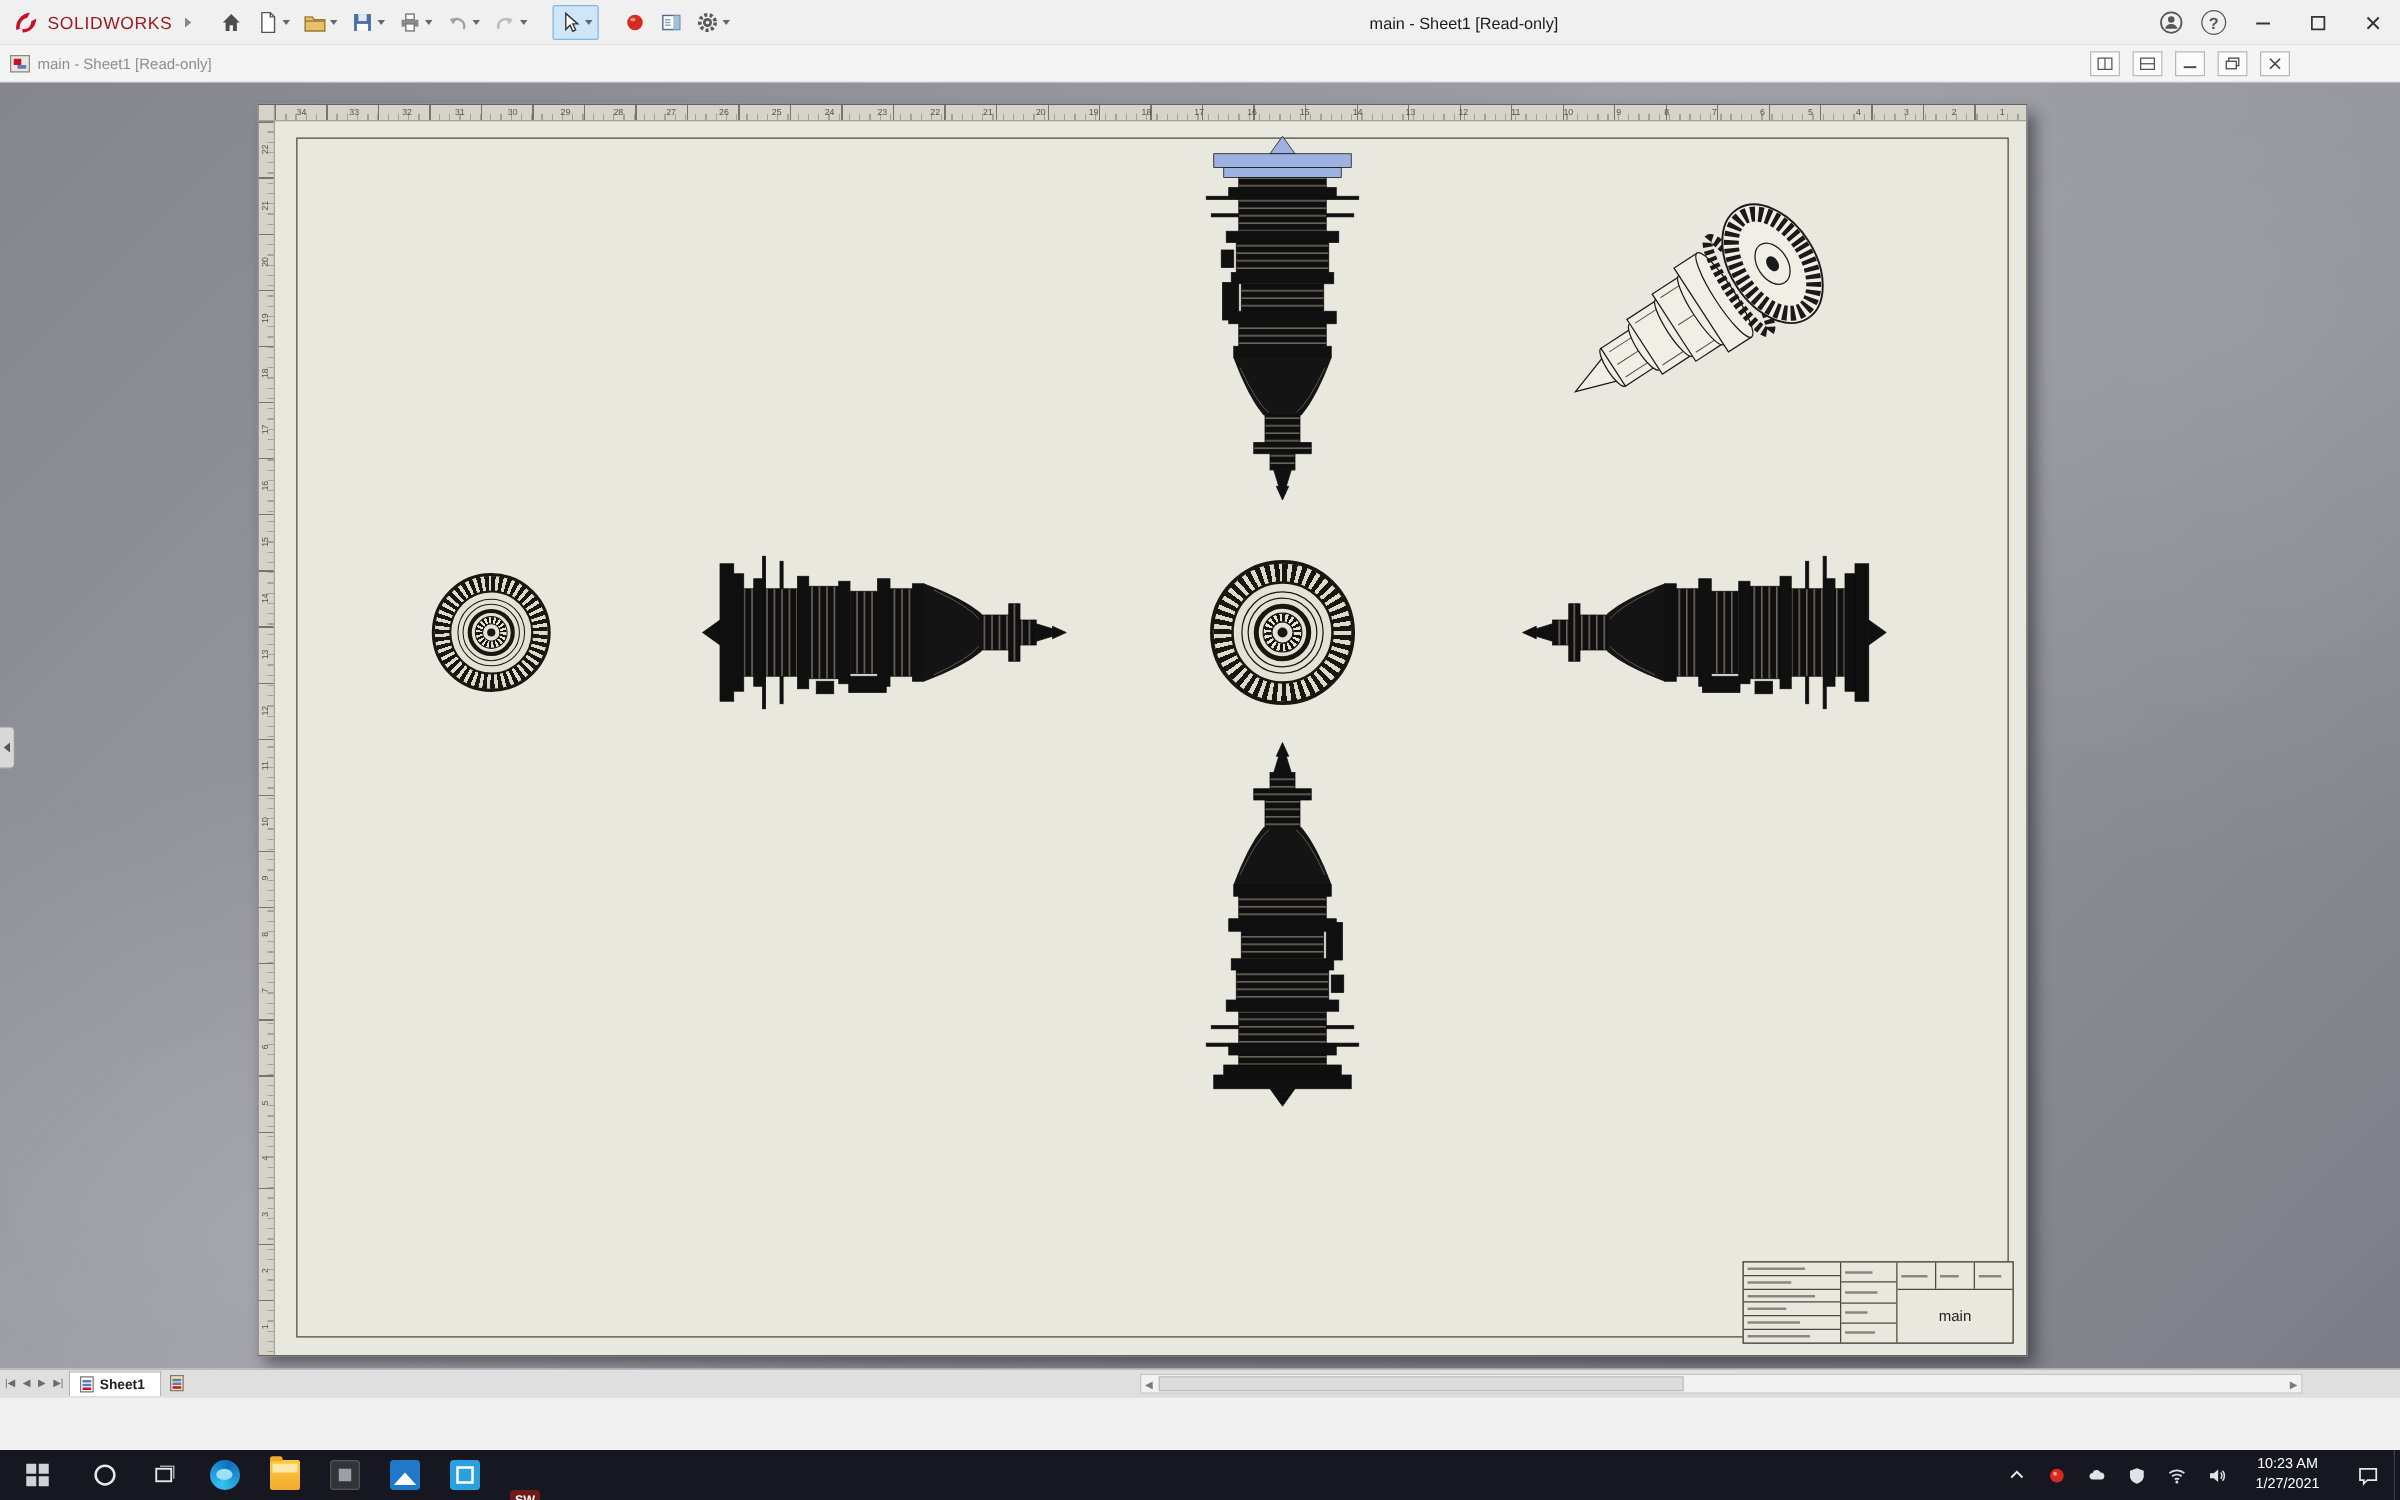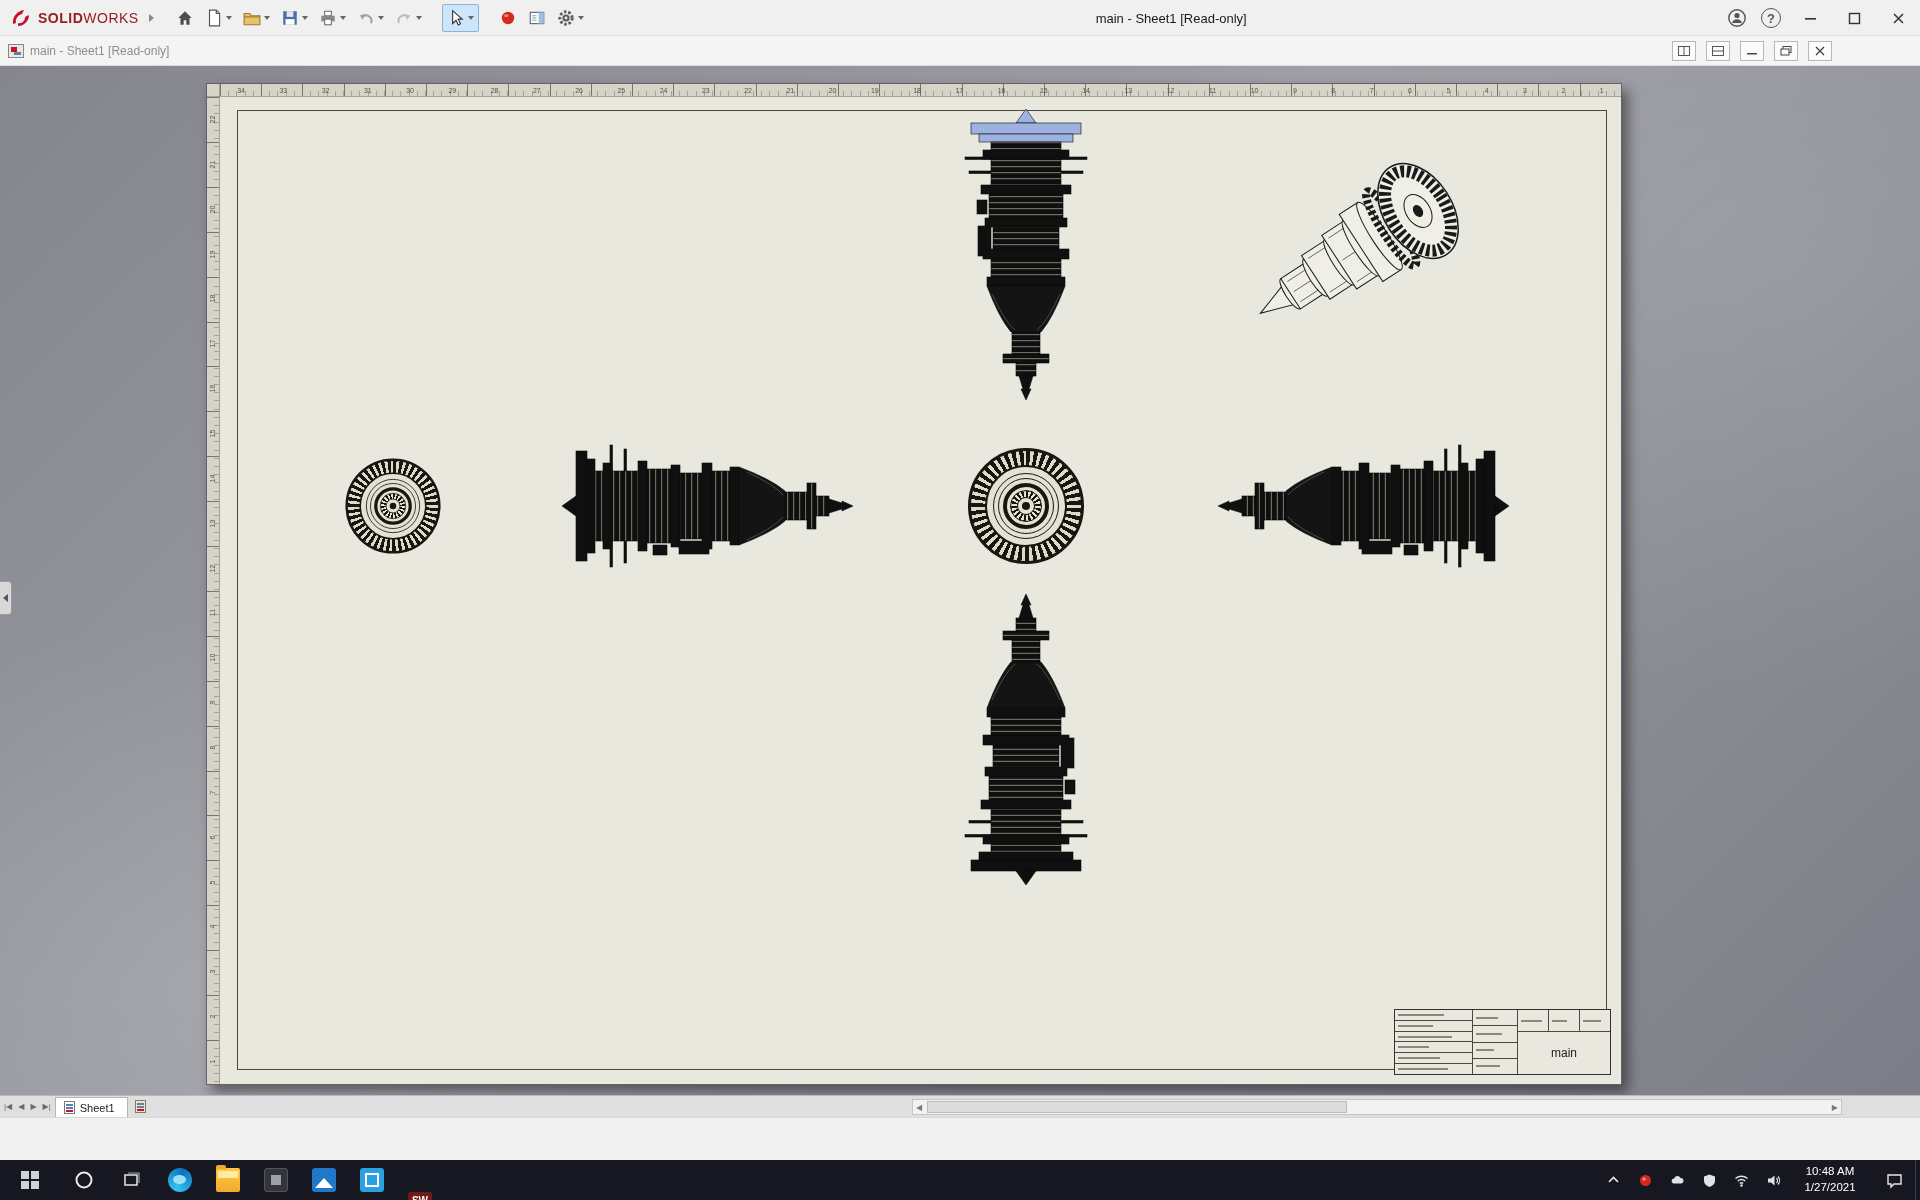--- a/index.html
+++ b/index.html
@@ -5,21 +5,21 @@
   * { box-sizing: border-box; margin: 0; padding: 0; }
   html,body { width:1920px; height:1200px; overflow:hidden; font-family:"Liberation Sans", sans-serif; }
   .screen { position:relative; width:1920px; height:1200px; background:#f0f0f0; }
   svg { overflow: visible; display:block; }
 
   
   .titlebar { position:absolute; left:0; top:0; width:100%; height:36px; background:#f0f0f0; border-bottom:1px solid #e0e0e0; display:flex; align-items:center; }
   .brand { display:flex; align-items:center; gap:6px; padding-left:10px; width:150px; }
   .brand-mark { width:22px; height:20px; }
   .brand-text { font-size:14px; letter-spacing:.5px; color:#9a1c20; white-space:nowrap; }
-  .brand-text b { font-weight:700; }
+  .brand-text b { font-weight:400; }
   .brand-chevron { width:0; height:0; border-left:5px solid #888; border-top:4px solid transparent; border-bottom:4px solid transparent; margin-left:4px; }
   .toolbar { display:flex; align-items:center; gap:3px; margin-left:22px; }
   .tbtn { display:flex; align-items:center; height:28px; padding:0 4px; border-radius:2px; }
   .tbtn svg { width:18px; height:18px; }
   .dd { width:0; height:0; border-top:4px solid #666; border-left:3.5px solid transparent; border-right:3.5px solid transparent; margin-left:3px; }
   .tbtn.selected { background:#cfe6fa; border:1px solid #84b6df; }
   .tsep { width:10px; }
   .win-title { position:absolute; left:61%; top:0; height:36px; transform:translateX(-50%); display:flex; align-items:center; font-size:13px; color:#1a1a1a; white-space:nowrap; }
   .tb-right { position:absolute; right:0; top:0; height:36px; display:flex; align-items:center; }
   .tb-circle { width:34px; height:36px; display:flex; align-items:center; justify-content:center; }
@@ -102,21 +102,21 @@
   .tbk-top { height:22px; border-bottom:1px solid #4a483f; display:flex; }
   .tbk-cell { flex:1; border-right:1px solid #4a483f; position:relative; }
   .tbk-cell:last-child { border-right:none; }
   .tbk-name { flex:1; display:flex; align-items:center; justify-content:center; font-size:12px; color:#22211c; }
 
   
   .tabbar { position:absolute; left:0; top:1095px; width:100%; height:22px; background:#dfdfdf; border-top:1px solid #b9b9b9; display:flex; align-items:stretch; }
   .tab-nav { display:flex; align-items:center; padding:0 4px; gap:6px; }
   .tnav { font-size:8px; color:#6b6b6b; }
   .sheet-tab { display:flex; align-items:center; gap:5px; background:#ffffff; border:1px solid #b5b5b5; border-bottom:none; padding:0 12px 0 8px; margin-top:1px; }
-  .sheet-tab span { font-size:11px; font-weight:normal; color:#222; }
+  .sheet-tab span { font-size:11px; font-weight:bold; color:#222; }
   .sheet-ic { width:11px; height:13px; background:#fff; border:1px solid #7a7a7a; position:relative; }
   .sheet-ic::after { content:""; position:absolute; left:1px; top:2px; width:7px; height:1.5px; background:#5a7fb5; box-shadow:0 3px 0 #5a7fb5, 0 6px 0 #c8102e; }
   .addsheet { width:26px; display:flex; align-items:center; justify-content:center; }
   .addsheet .sheet-ic { background:#f6e3b0; }
   .hscroll { position:absolute; left:912px; right:78px; top:3px; height:16px; background:#f2f2f2; border:1px solid #c5c5c5; display:flex; align-items:center; }
   .hthumb { position:absolute; left:14px; width:420px; top:1px; bottom:1px; background:#dcdcdc; border:1px solid #bdbdbd; }
   .sarrow { position:absolute; font-size:8px; color:#7a7a7a; top:3px; }
   .sarrow.l { left:3px; } .sarrow.r { right:3px; }
 
   .statusbar { position:absolute; left:0; top:1117px; width:100%; height:43px; background:#f1f1f1; border-top:1px solid #d8d8d8; }
@@ -643,21 +643,21 @@
           </svg>
       </span>
       <span class="trayic">
         <svg viewBox="0 0 15 15">
             <polygon points="2,5.5 5,5.5 8.5,2.5 8.5,12.5 5,9.5 2,9.5" fill="#dfe3e8"></polygon>
             <path d="M10.5 5 a3.5 3.5 0 0 1 0 5 M12 3.5 a6 6 0 0 1 0 8" fill="none" stroke="#dfe3e8" stroke-width="1.2"></path>
           </svg>
       </span>
     </div>
     <div class="tk-clock">
-      <span>10:48 AM</span>
+      <span>10:23 AM</span>
       <span>1/27/2021</span>
     </div>
     <div class="tk-note">
       <svg width="17" height="17" viewBox="0 0 17 17">
           <path d="M2 3 H15 V12 H8 L5 15 V12 H2 Z" fill="none" stroke="#e8e8e8" stroke-width="1.4"></path>
         </svg>
     </div>
     <div class="tk-edge-strip"></div>
   </div>
 

